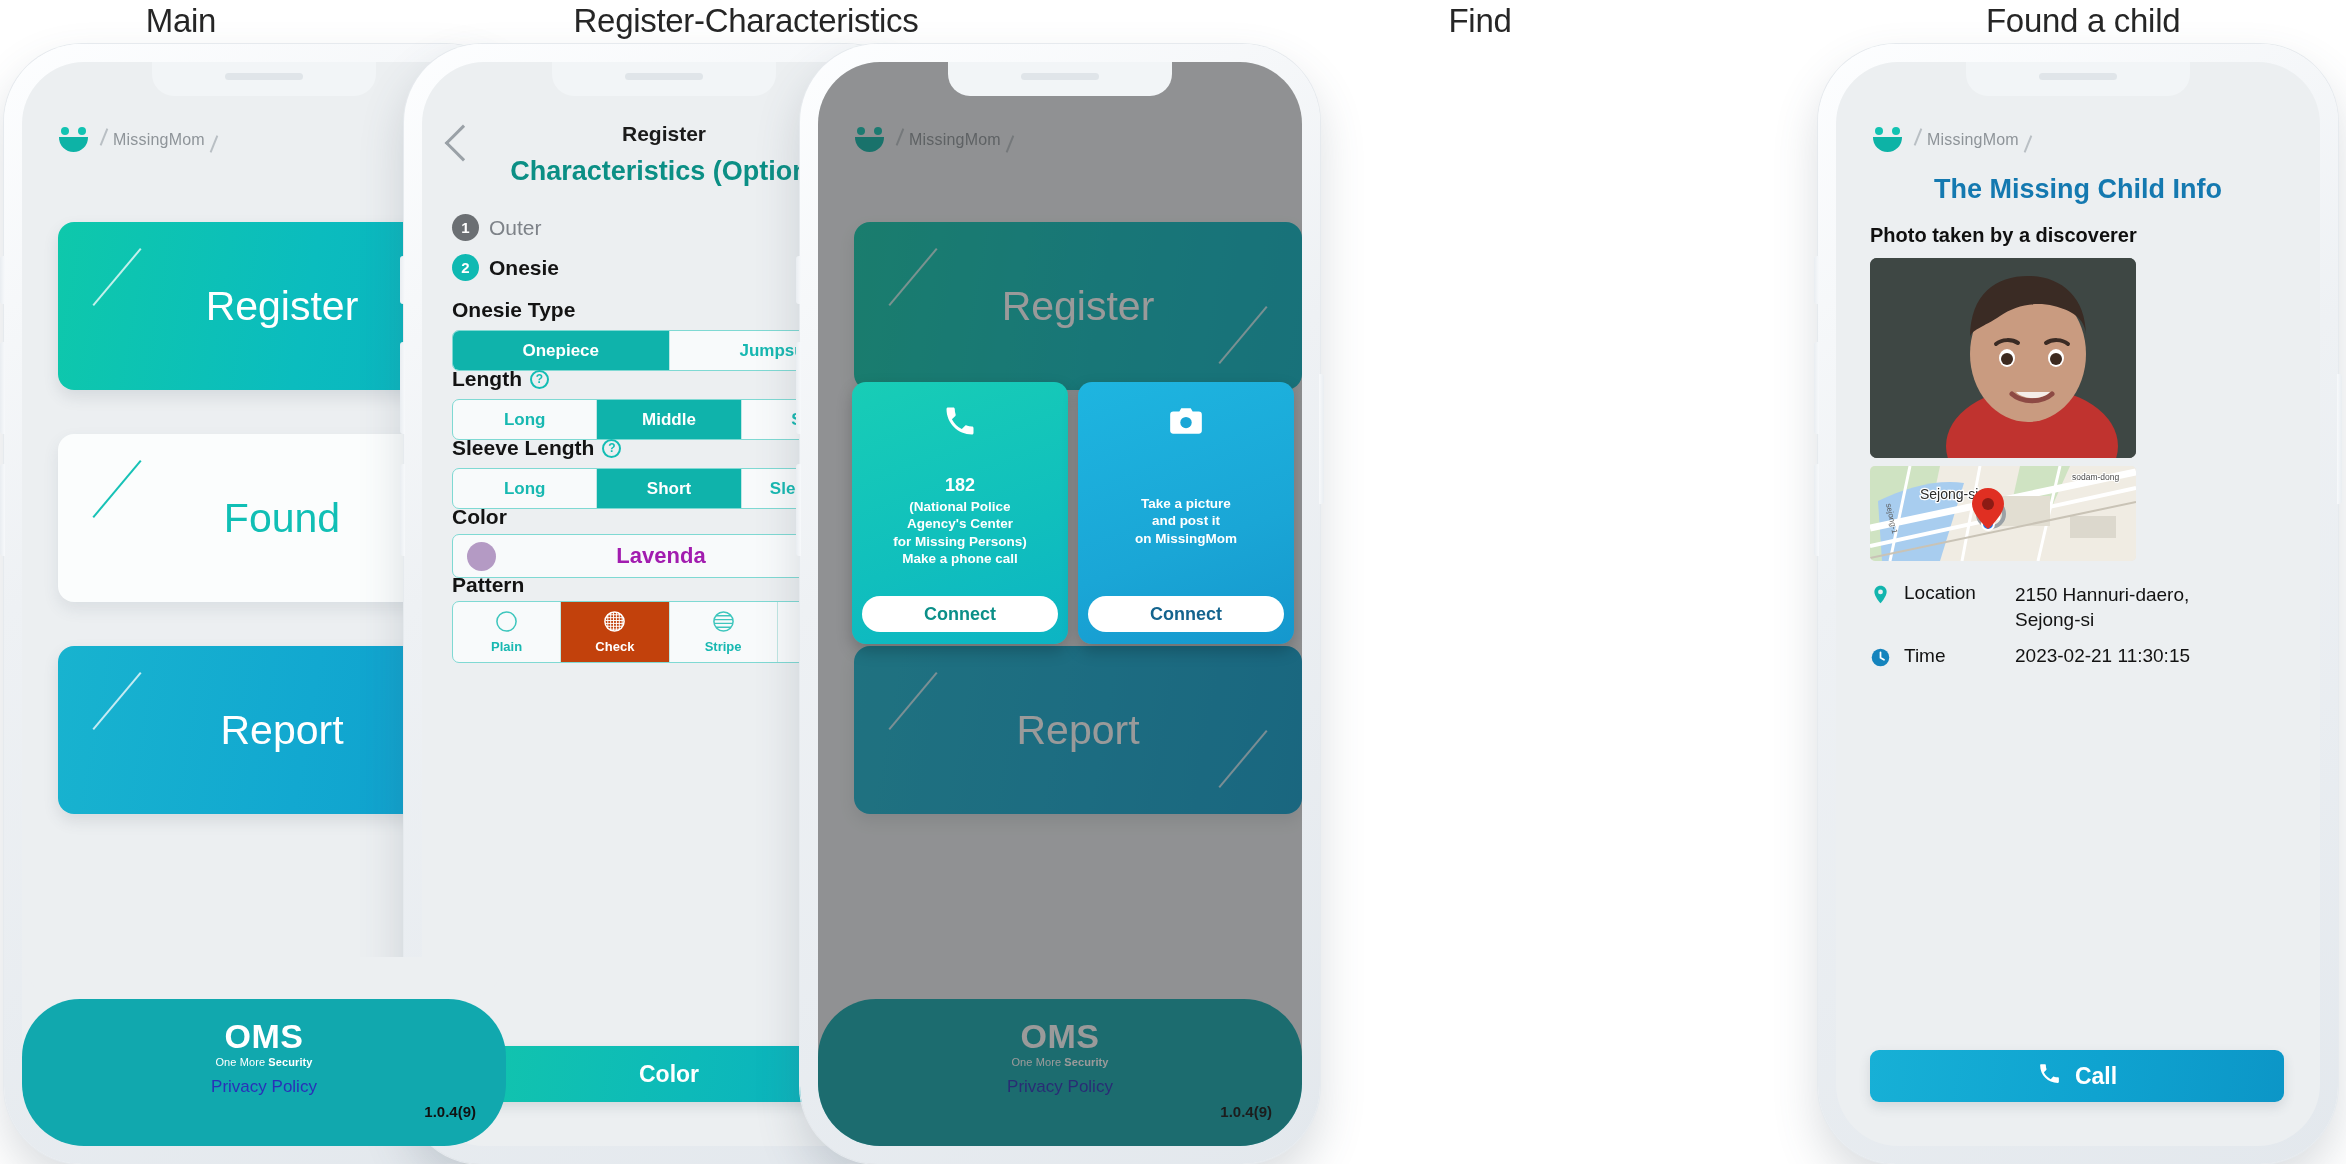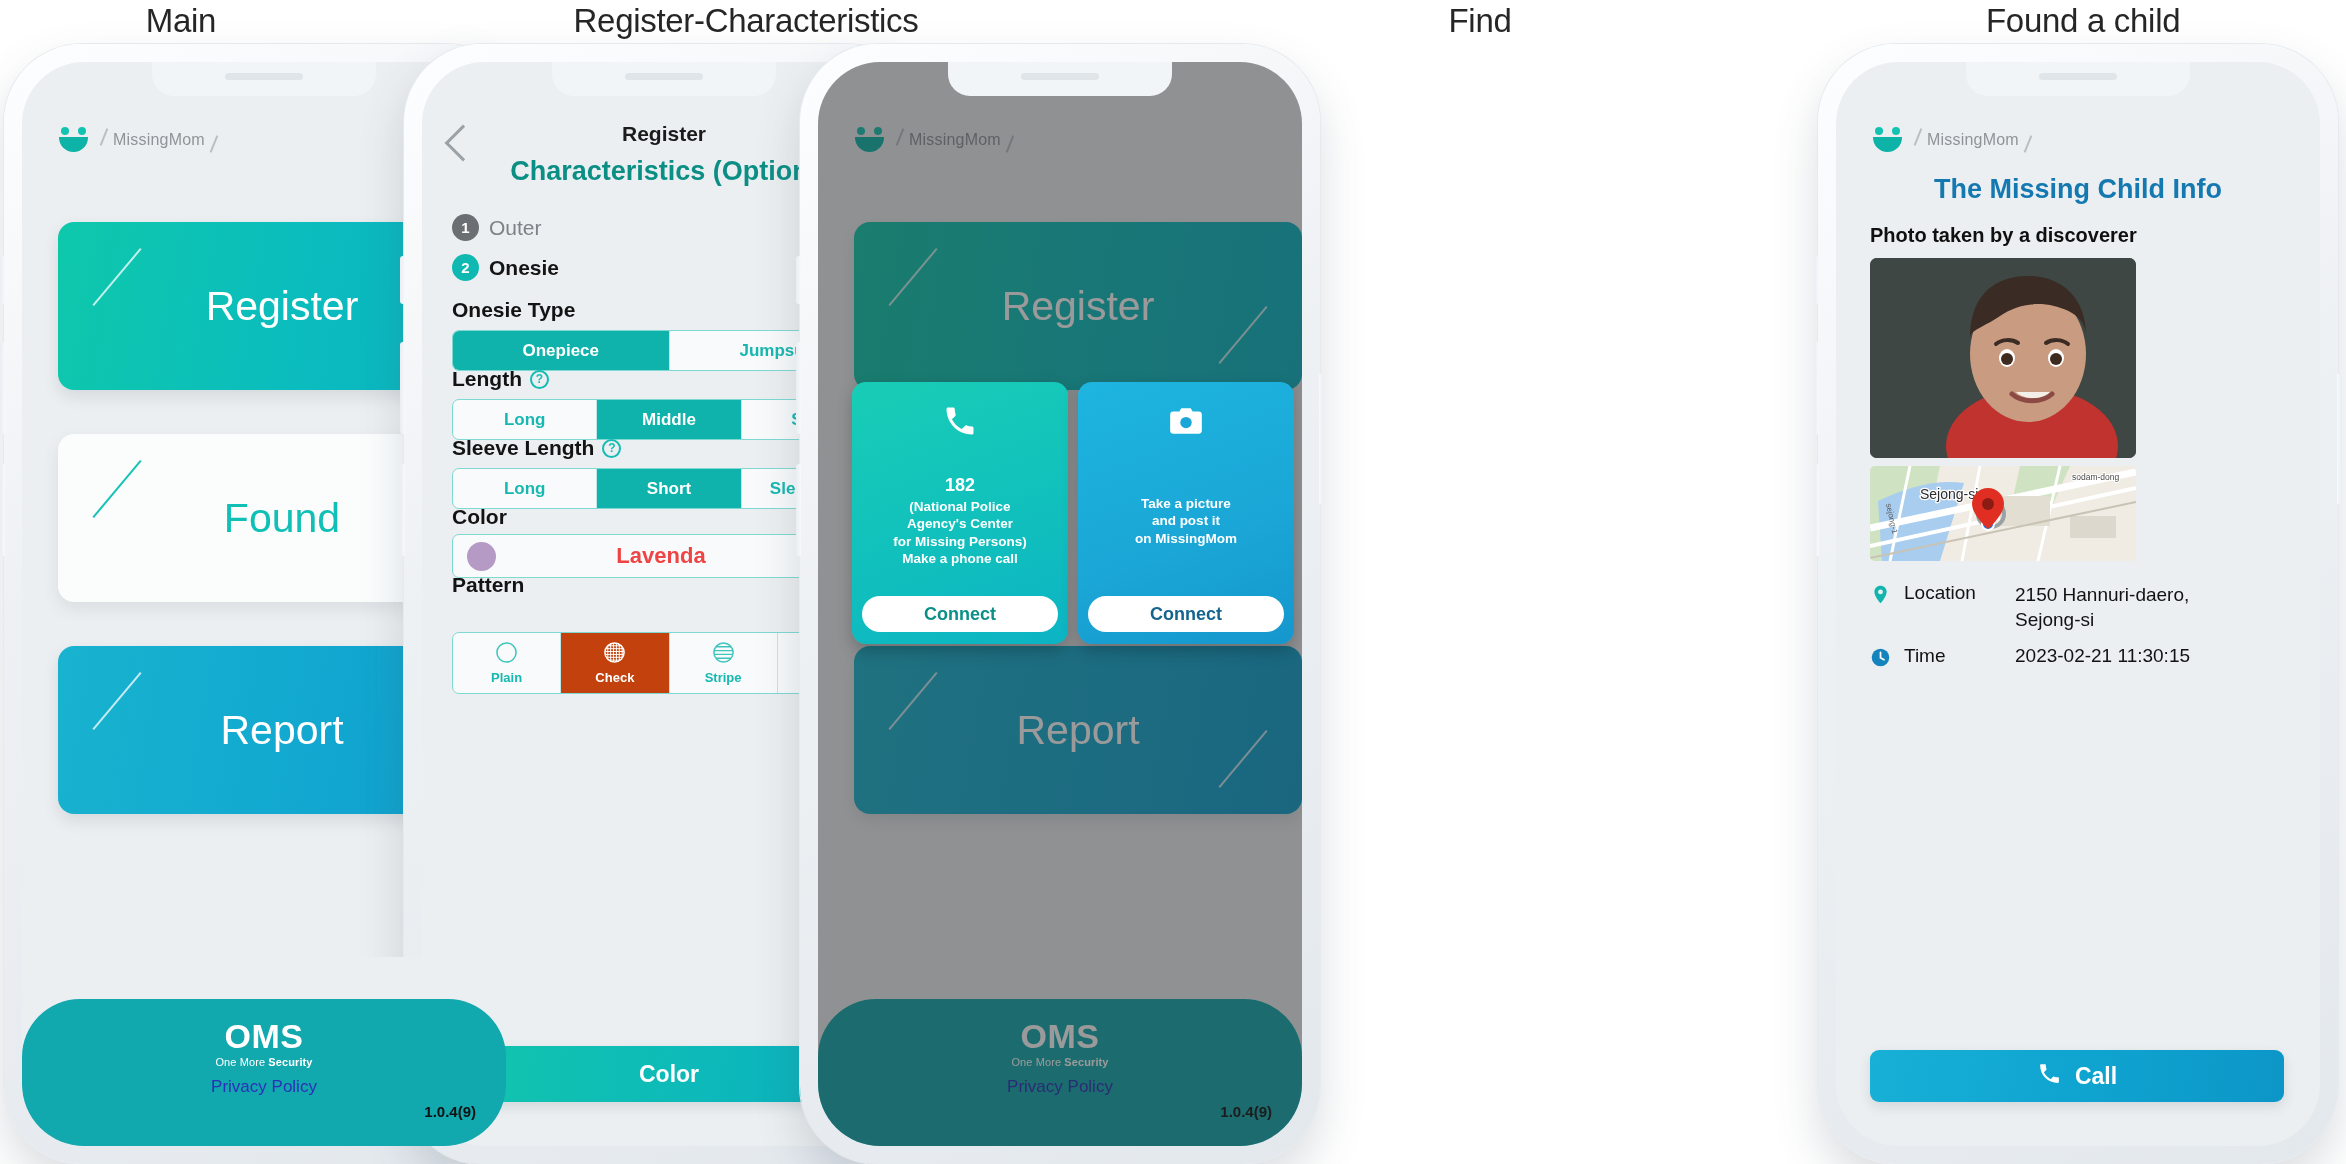--- a/index.html
+++ b/index.html
@@ -138,21 +138,21 @@
          border:1.5px solid #7fd9d3; border-radius:7px; overflow:hidden; background:#f8fafb; }
   .seg > div { flex:1; display:flex; align-items:center; justify-content:center;
                font-size:17px; font-weight:600; color:#17b8b1; border-right:1.5px solid #bfe7e4; }
   .seg > div:last-child { border-right:none; }
   .seg > div.on { background:#0fb3ab; color:#fff; }
 
   .colorrow { position:absolute; left:30px; width:434px; height:44px;
               border:1.5px solid #7fd9d3; border-radius:7px; background:#f8fafb;
               display:flex; align-items:center; }
   .swatch { width:29px; height:29px; border-radius:50%; background:#b49ac4; margin-left:14px; }
-  .colorname { flex:1; text-align:center; font-size:22px; font-weight:bold; color:#ef4444; margin-left:-20px;}
+  .colorname { flex:1; text-align:center; font-size:22px; font-weight:bold; color:#a21caf; margin-left:-20px;}
   .pencil { width:25px; height:25px; margin-right:14px; }
 
   .pat { position:absolute; left:30px; width:434px; height:62px; display:flex;
          border:1.5px solid #7fd9d3; border-radius:7px; overflow:hidden; background:#f8fafb; }
   .pat > div { flex:1; display:flex; flex-direction:column; align-items:center; justify-content:center;
                gap:3px; font-size:13px; font-weight:bold; color:#17b8b1; border-right:1.5px solid #bfe7e4; }
   .pat > div:last-child { border-right:none; }
   .pat > div.on { background:#c2410c; color:#fff; }
 
   .nextbtn {
@@ -332,21 +332,21 @@
           <svg viewBox="0 0 24 24" width="25" height="25" fill="none" stroke="#2b2b2b" stroke-width="1.7">
             <path d="M4 4h9M4 4v16h16v-9"></path>
               <path d="M19 3l2 2-9.5 9.5-3 1 1-3z"></path>
           </svg>
         </span>
       </div>
 
       <div class="fldlabel" style="top:511px;">
         <span>Pattern</span>
       </div>
-      <div class="pat" style="top:570px;">
+      <div class="pat" style="top:539px;">
         <div>
           <span>
             <svg width="23" height="23" viewBox="0 0 24 24">
                 <circle cx="12" cy="12" r="10" fill="none" stroke="#3ec6bd" stroke-width="1.6"></circle>
               </svg>
           </span>
           <span>Plain</span>
         </div>
         <div class="on">
           <span>

